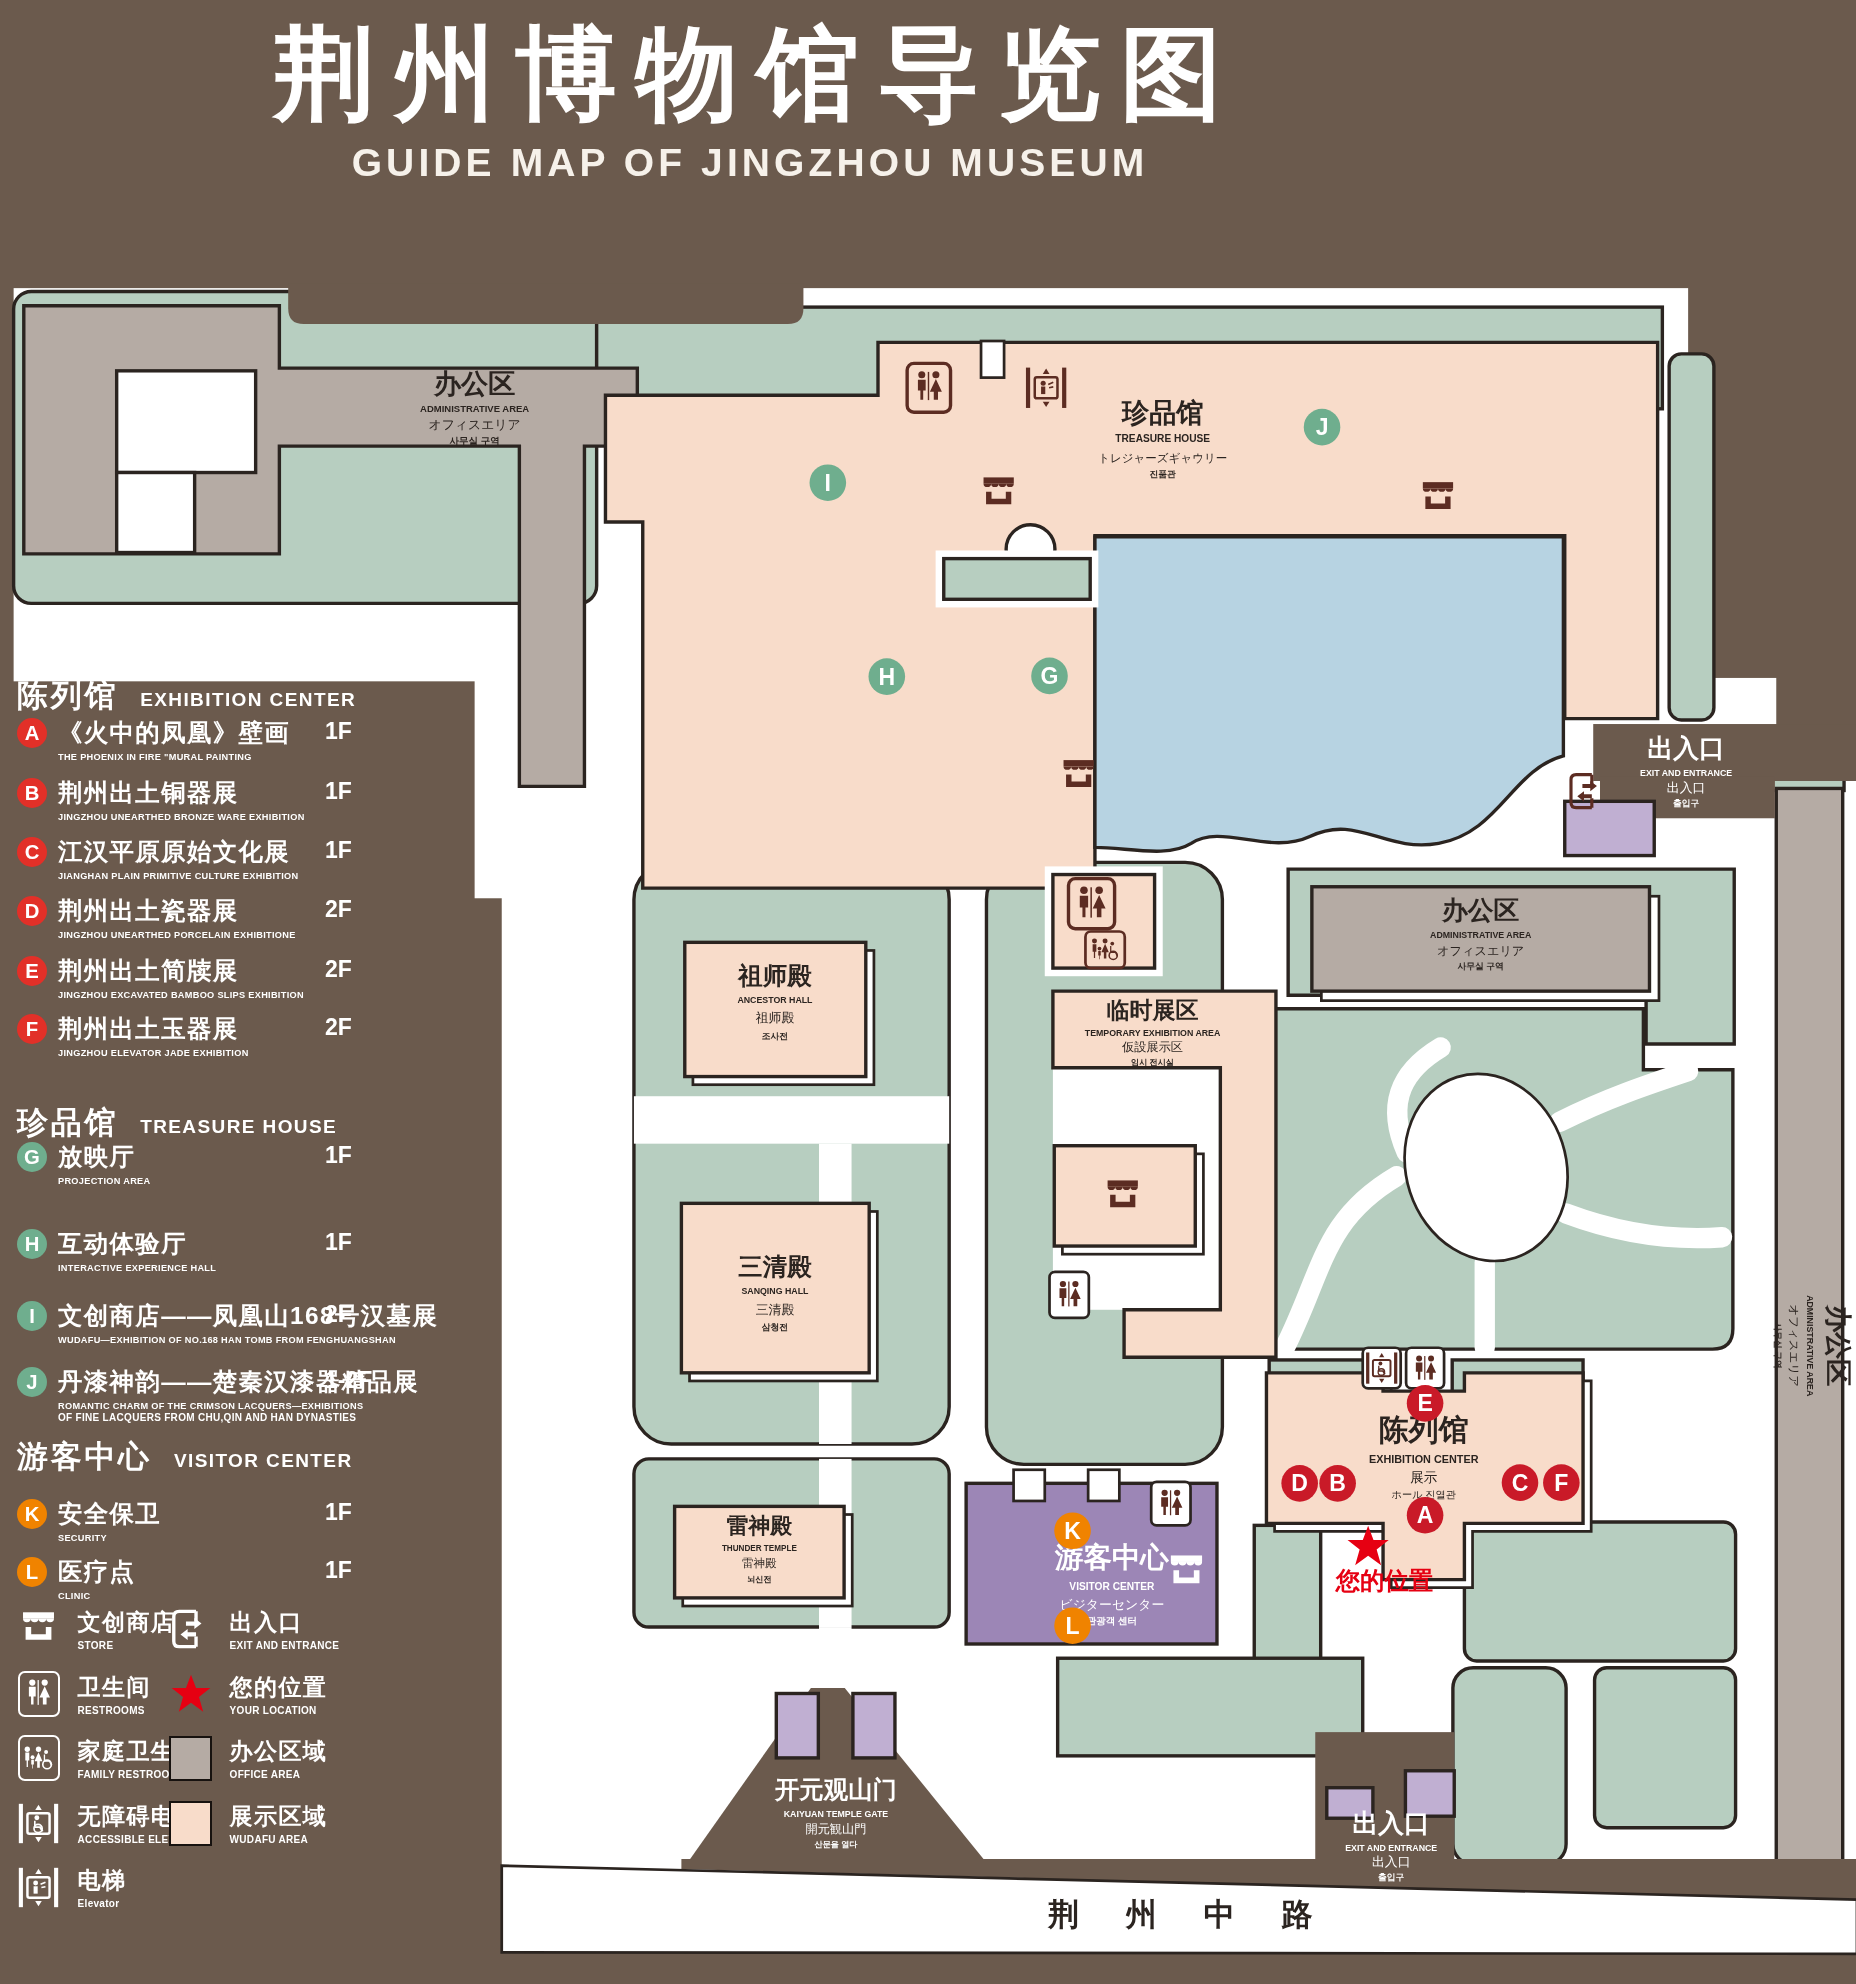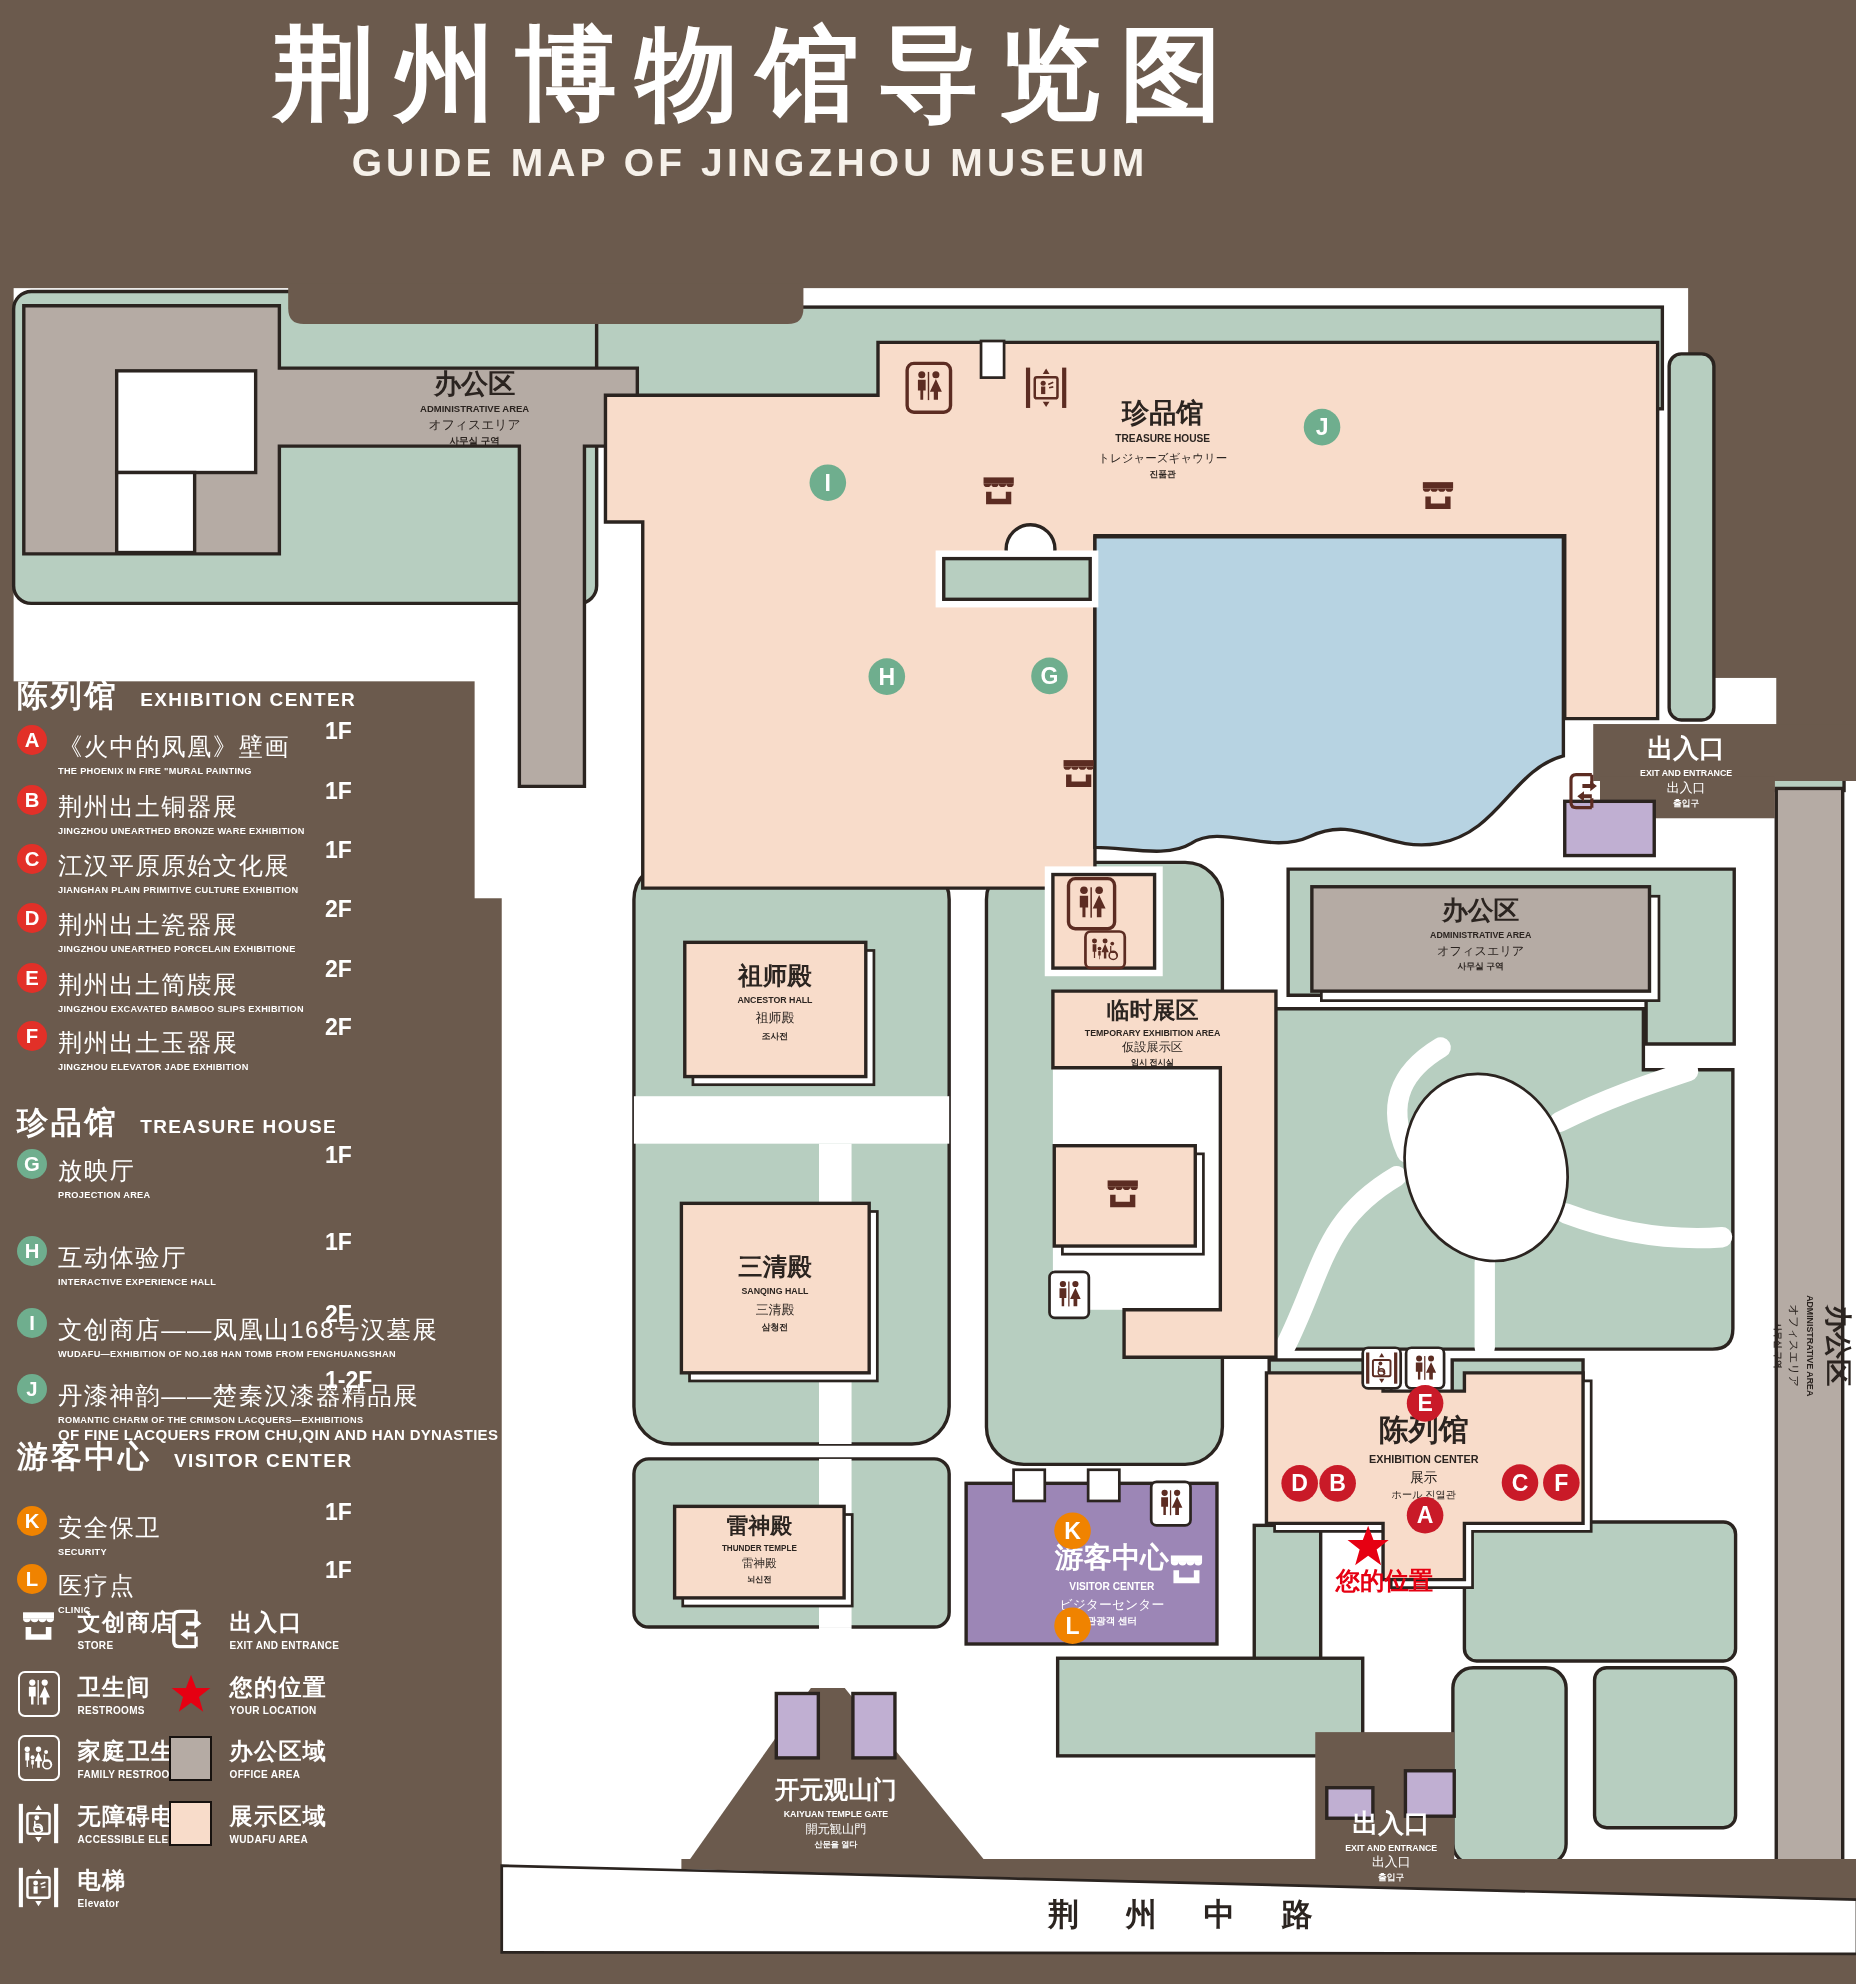--- a/index.html
+++ b/index.html
@@ -12,24 +12,24 @@
   svg.map{position:absolute;left:0;top:0;}
   
   .sec{position:absolute;left:17px;color:#fff;white-space:nowrap;}
   .sec .sec-zh{font-size:31px;font-weight:bold;letter-spacing:2.7px;}
   .sec .sec-en{font-size:19px;font-weight:bold;margin-left:19px;letter-spacing:1.4px;}
   .li{position:absolute;left:17px;width:475px;color:#fff;}
   .li .row{display:flex;align-items:center;}
   .badge{width:30px;height:30px;border-radius:50%;color:#fff;font-size:20.3px;font-weight:bold;
          display:flex;align-items:center;justify-content:center;flex:0 0 30px;}
   .badge.red{background:#e23028;} .badge.grn{background:#6fae8e;} .badge.org{background:#f08300;}
-  .li .zh{font-size:24.4px;font-weight:normal;margin-left:11px;letter-spacing:1.4px;white-space:nowrap;margin-top:14px;}
+  .li .zh{font-size:24.4px;font-weight:bold;margin-left:11px;letter-spacing:1.4px;white-space:nowrap;}
   .li .floor{position:absolute;left:308px;top:1.4px;font-size:23px;font-weight:bold;}
   .li .en{font-size:9.2px;font-weight:bold;letter-spacing:0.3px;margin:2.7px 0 0 41px;white-space:nowrap;}
-  .li .en2{font-size:15px;font-weight:bold;letter-spacing:0.3px;margin:1.4px 0 0 41px;white-space:nowrap;}
+  .li .en2{font-size:10px;font-weight:bold;letter-spacing:0.3px;margin:1.4px 0 0 41px;white-space:nowrap;}
   .ico-row{position:absolute;color:#fff;display:flex;align-items:center;}
   .ico-box{width:43px;height:43px;flex:0 0 43px;display:flex;align-items:center;justify-content:center;}
   .ico-lbl{margin-left:17.6px;}
   .ico-lbl .zh{font-size:23px;font-weight:bold;letter-spacing:1.4px;white-space:nowrap;}
   .ico-lbl .en{font-size:10px;font-weight:bold;letter-spacing:0.3px;margin-top:2px;white-space:nowrap;}
   .swatch{width:41px;height:41px;border:2px solid #17120f;}
   .sw-office{background:#b5aba4;} .sw-display{background:#f8dcca;}
   .frame-ic{border:2.7px solid #fff;border-radius:6.8px;width:38px;height:42px;
             display:flex;align-items:center;justify-content:center;}
   

